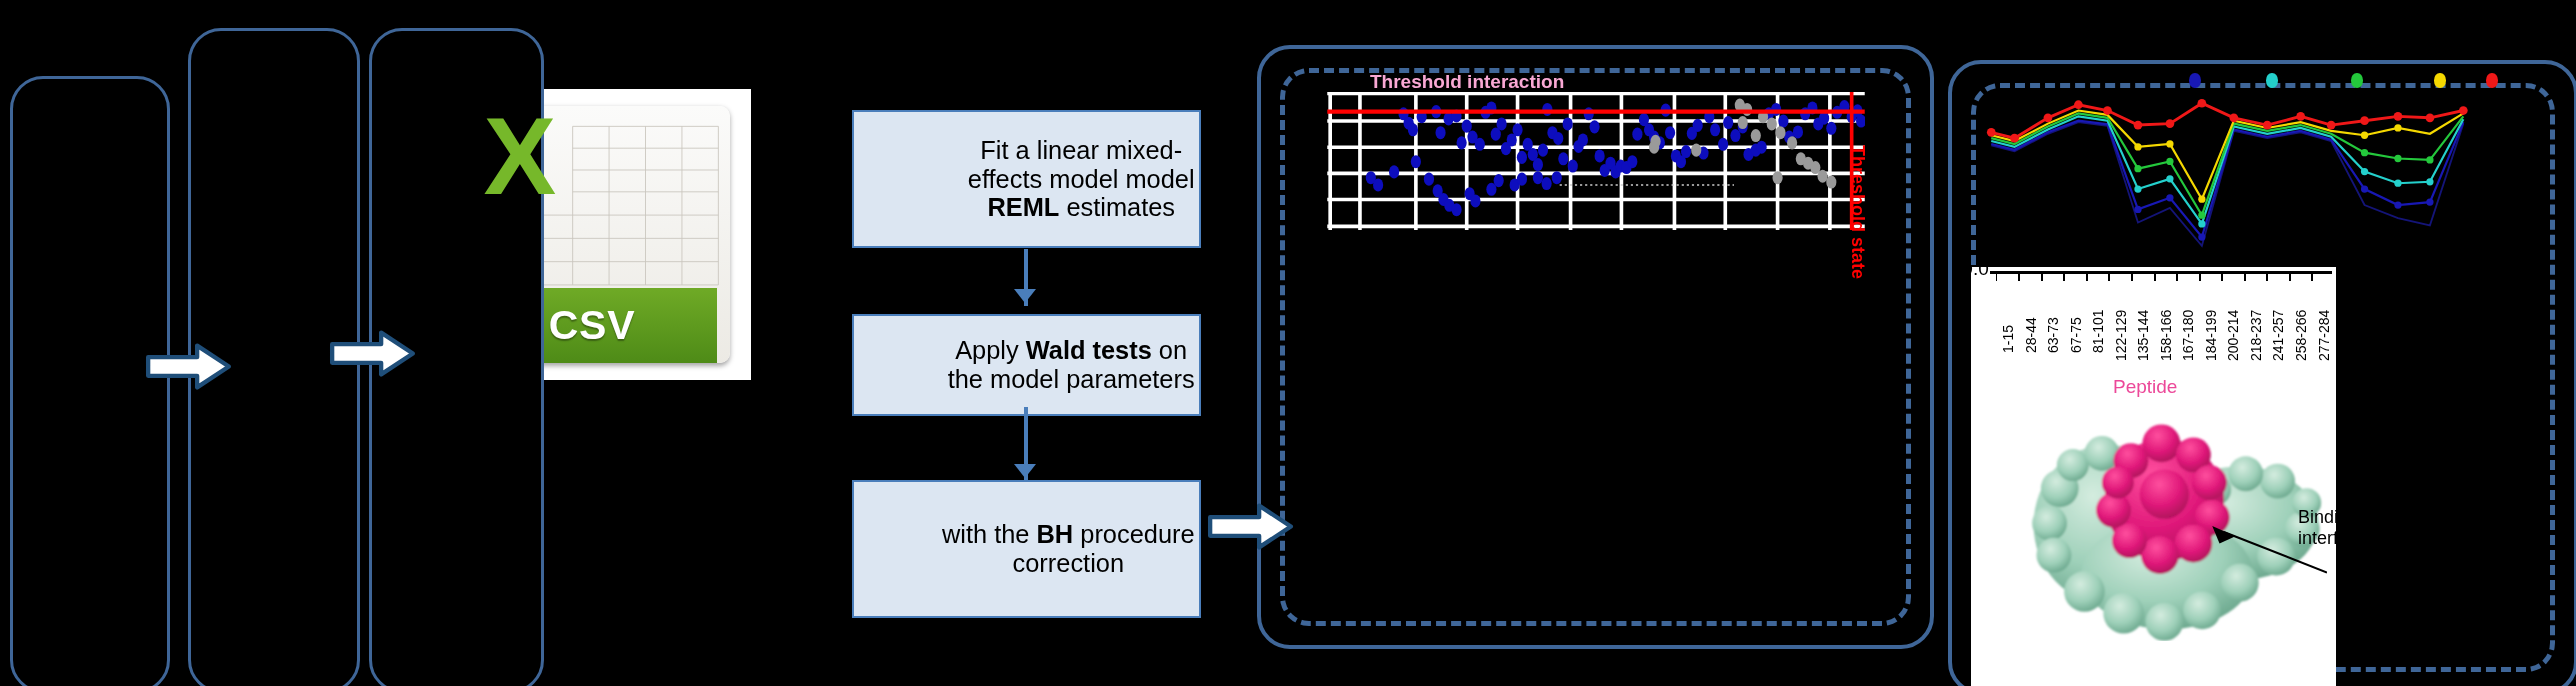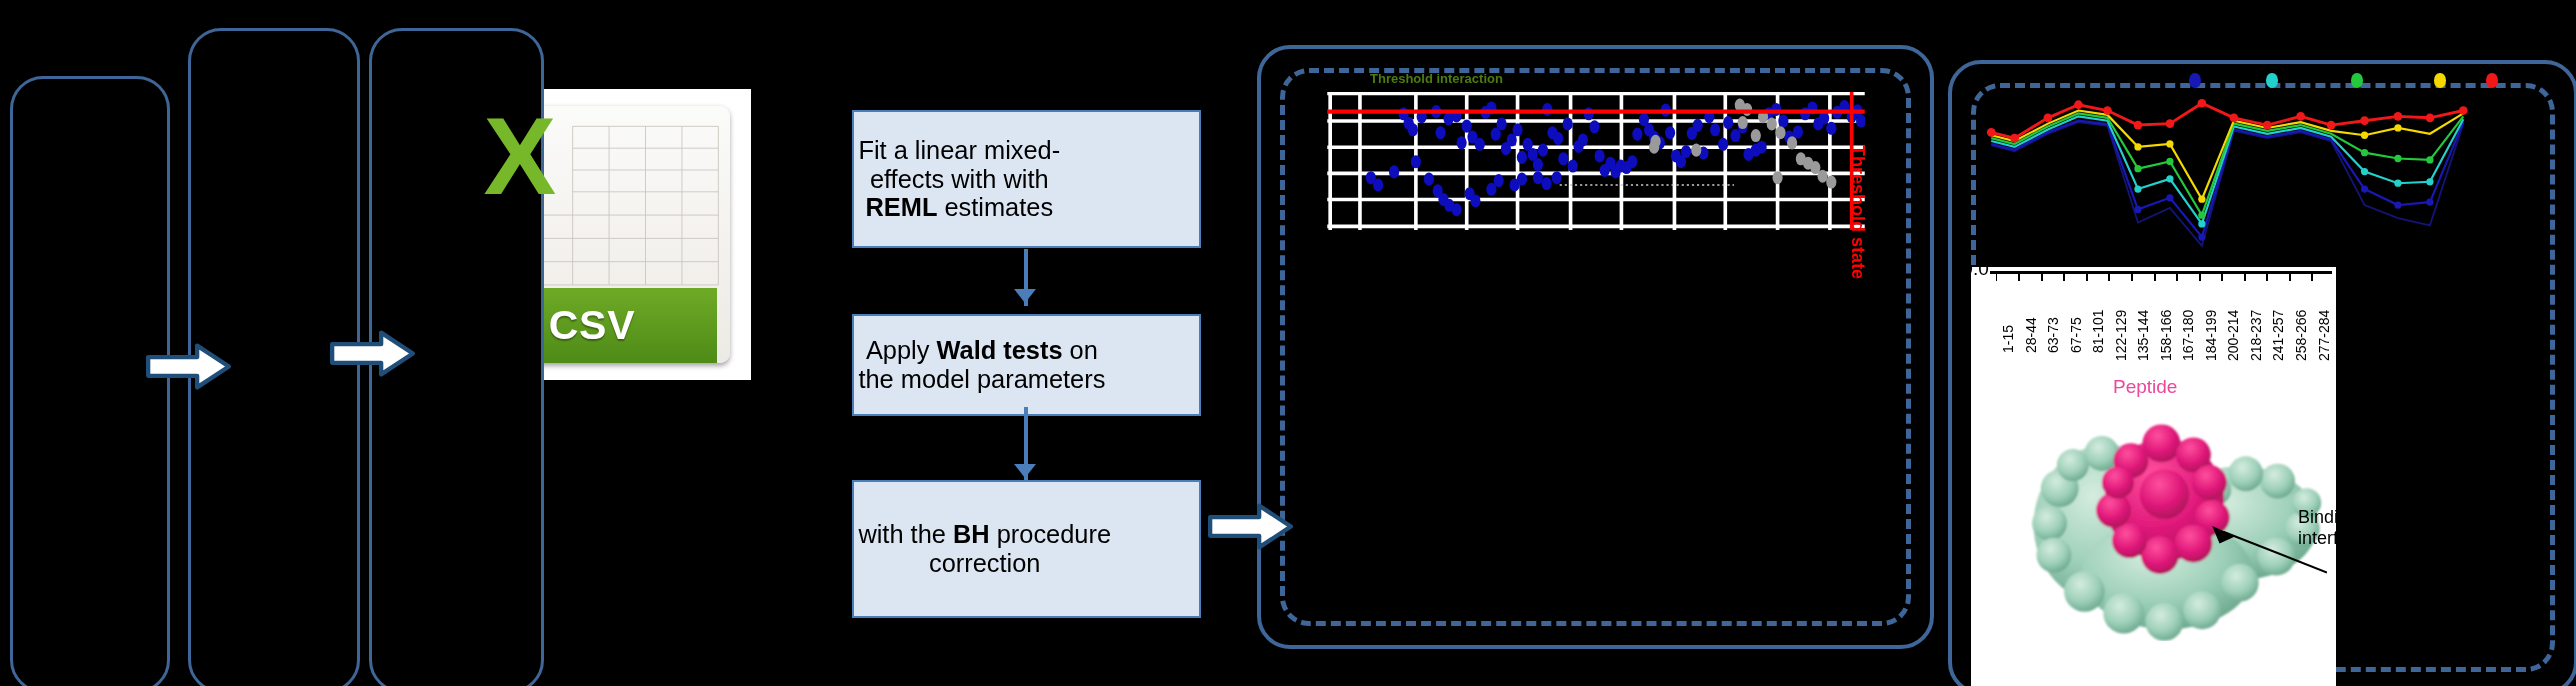--- a/index.html
+++ b/index.html
@@ -24,29 +24,29 @@
          font-family:"Liberation Sans",sans-serif;font-weight:bold;color:#76b82a;
          font-size:109px;line-height:.82;text-align:center;z-index:3;}
   .csv-band{position:absolute;left:0;right:13px;bottom:0;height:29%;
             background:linear-gradient(#6faa26,#4e8b17);
             display:flex;align-items:center;justify-content:center;}
   .csv-band span{color:#fff;font-weight:bold;font-size:41px;letter-spacing:0.7px;
                  text-shadow:0 1.5px 1.5px rgba(0,0,0,.35);}
 
   
   .pbox{position:absolute;background:#dce6f2;border:2.2px solid #4a7ebb;
-        display:flex;align-items:center;justify-content:flex-start;text-align:center;
+        display:flex;align-items:center;justify-content:flex-end;text-align:center;
         color:#000;font-size:25.4px;line-height:1.13;padding:2.9px 4.4px;box-sizing:border-box;}
   .vconn{position:absolute;background:#4a7ebb;width:3.6px;z-index:5;}
   .vhead{position:absolute;width:0;height:0;border-left:11.6px solid transparent;
          border-right:11.6px solid transparent;border-top:14.5px solid #4a7ebb;z-index:5;}
 
   
   .scatter{position:absolute;overflow:hidden;}
-  .sc-title{position:absolute;color:#4d7c0f;font-size:13px;font-weight:bold;
+  .sc-title{position:absolute;color:#f9a8d4;font-size:19px;font-weight:bold;
             white-space:nowrap;}
   .sc-vlabel{position:absolute;color:#ff0000;font-size:18px;font-weight:bold;
              white-space:nowrap;transform:rotate(90deg);transform-origin:left top;}
 
   
   .linechart{position:absolute;}
   .legend-dot{position:absolute;border-radius:50%;}
   .whitecard{position:absolute;background:#fff;overflow:hidden;}
   .xtick{position:absolute;font-size:14px;color:#000;white-space:nowrap;
          transform:rotate(-90deg);transform-origin:left top;}
@@ -104,21 +104,21 @@
 
 <div class="arrow" style="left:329px;top:329px;width:87px;height:49px;">
   <svg width="87" height="49" viewBox="0 0 120 68">
     <path d="M4,21 L72,21 L72,5 L116,34 L72,63 L72,47 L4,47 Z" fill="#ffffff" stroke="#1f4e79" stroke-width="6" stroke-linejoin="round"></path>
   </svg>
 </div>
 
 <div class="pbox" style="left:852px;top:110px;width:349px;height:138px;">
   <div>
     <div>Fit a linear mixed-</div>
-    <div>effects with with</div>
+    <div>effects model model</div>
     <div>
       <b>REML</b><span> estimates</span>
     </div>
   </div>
 </div>
 
 <div class="vconn" style="left:1024px;top:249px;height:57px;"></div>
 <div class="vhead" style="left:1014px;top:289px;"></div>
 
 <div class="pbox" style="left:852px;top:314px;width:349px;height:102px;">

